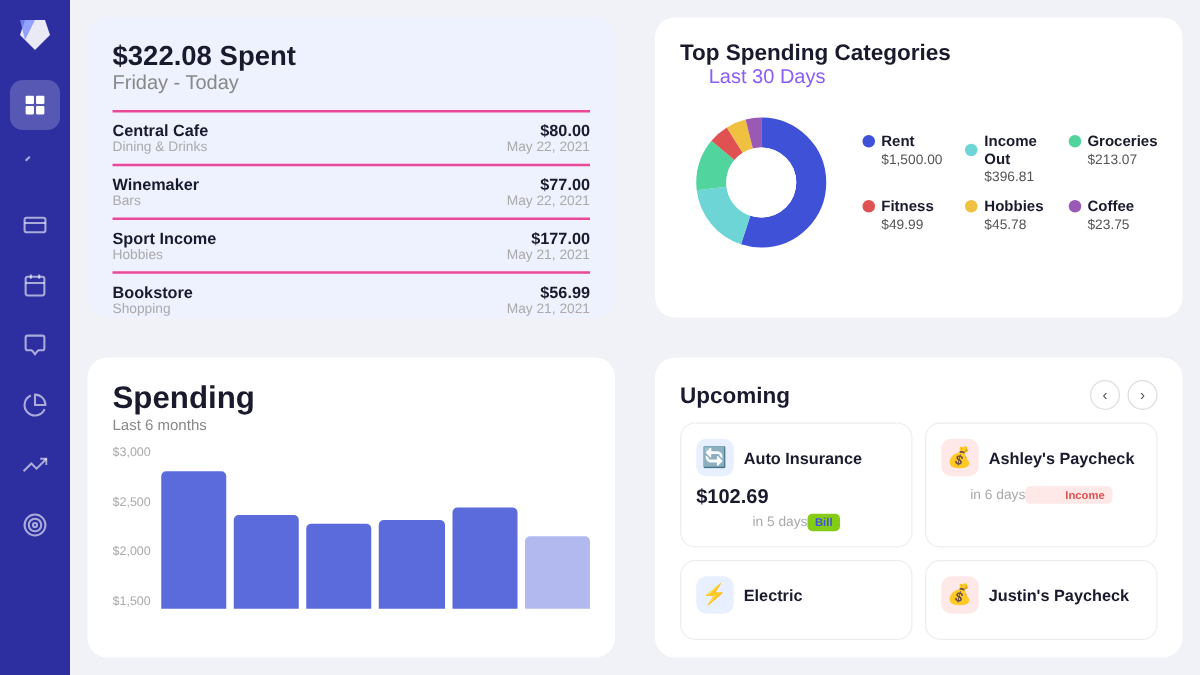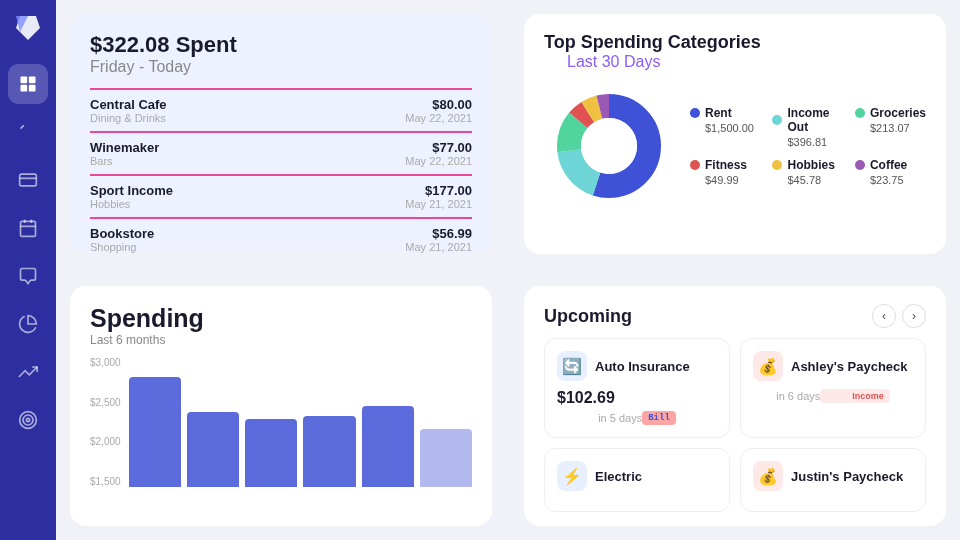--- a/index.html
+++ b/index.html
@@ -262,23 +262,22 @@
       font-size: 11px;
       color: #aaa;
     }
     .badge {
       font-size: 9px;
       font-weight: 700;
       padding: 2px 6px;
       border-radius: 4px;
     }
     .badge-bill {
-      background: #fca5a5;
+      background: #84cc16;
       color: #3f51d6;
-      font-family: Liberation Mono, monospace;
     }
     .badge-income {
       background: #ffe8e8;
       color: #e05252;
       padding-left: 32px;
     }
   </style>
 </head>
 <body>
 

